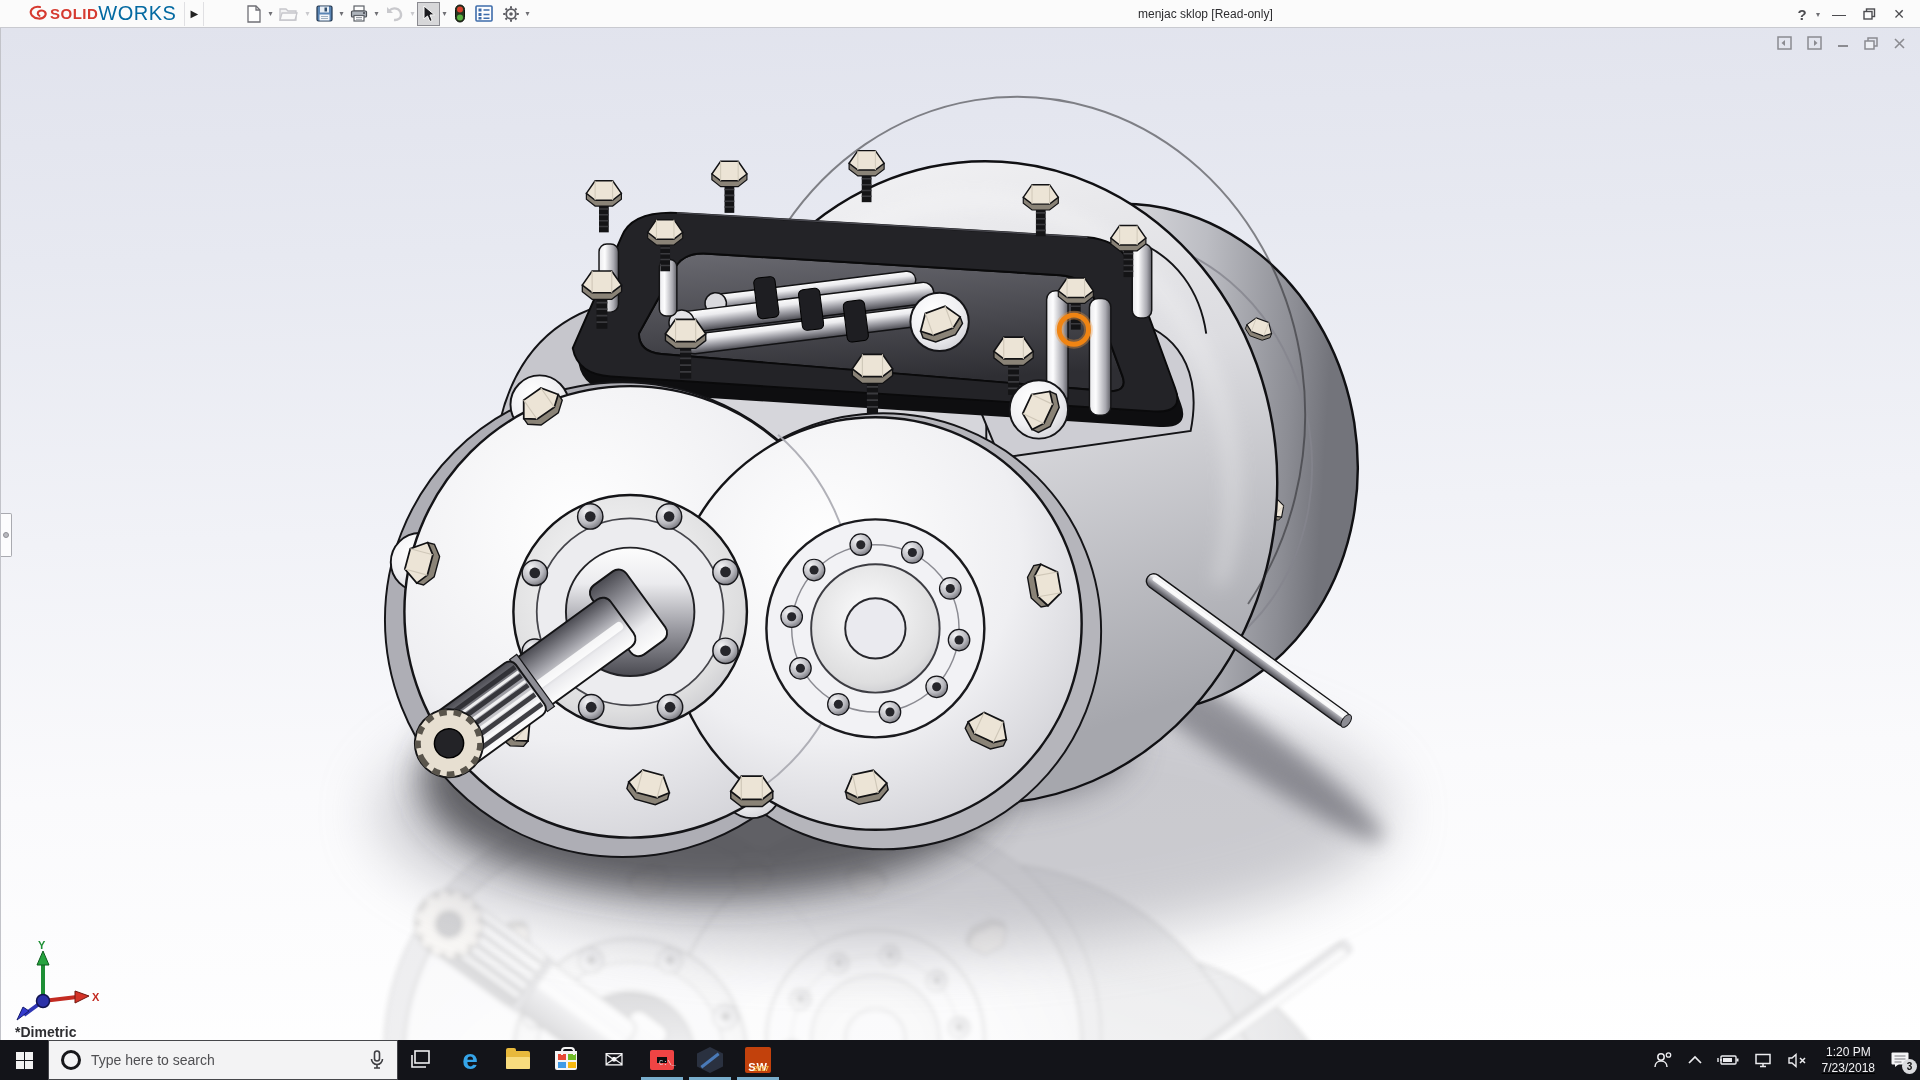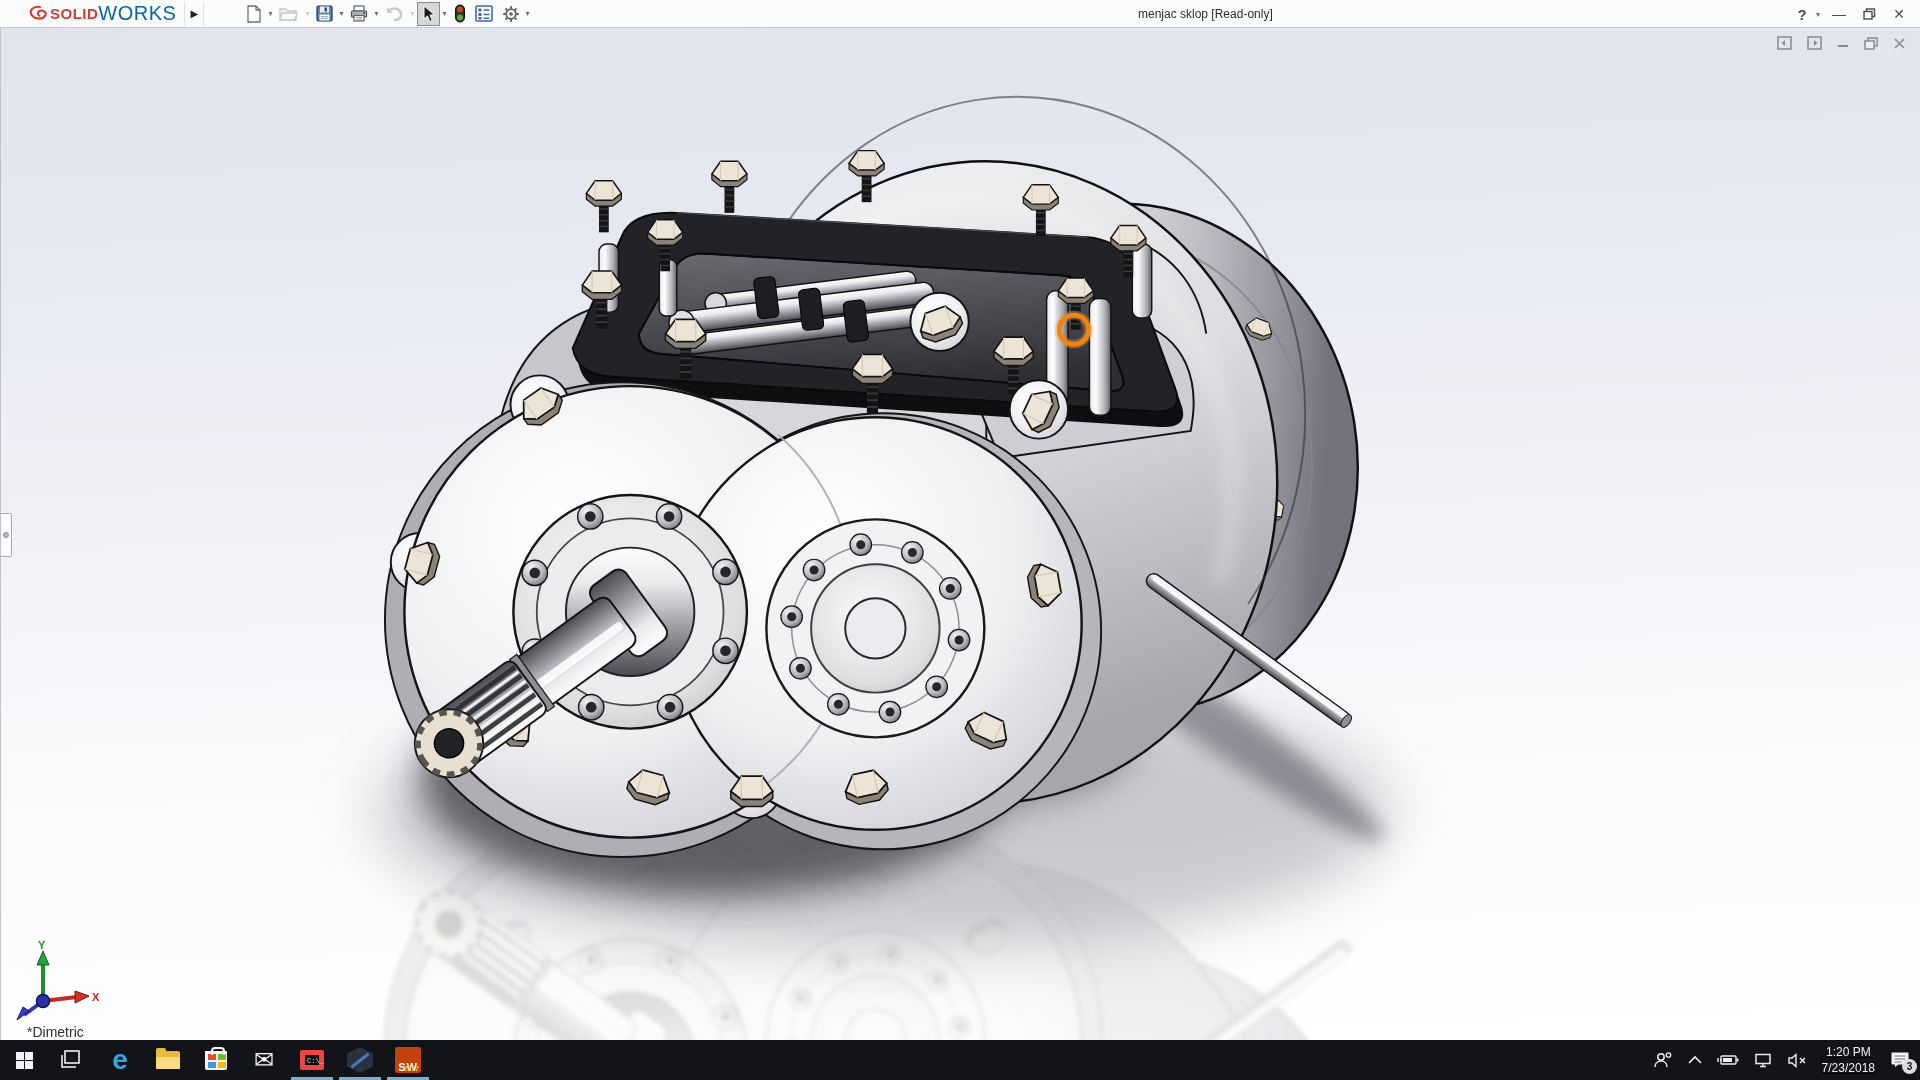--- a/index.html
+++ b/index.html
@@ -27,42 +27,42 @@
     border-left:1px solid #c2c3c9; overflow:hidden; }
   .viewport svg.scene { position:absolute; top:0; left:0; }
 
   .doc-controls { position:absolute; top:8px; right:14px; display:flex; align-items:center; gap:15px; z-index:5; }
   .doc-controls .dcb { display:flex; align-items:center; justify-content:center; }
 
   .side-tab { position:absolute; left:0; top:485px; width:11px; height:44px; background:#fcfcfd; border:1px solid #a9aab0; border-left:none; border-radius:0 2px 2px 0; z-index:5; }
   .side-tab .dot { position:absolute; left:2px; top:18px; width:6px; height:6px; border-radius:50%; background:#b9b9be; border:1px solid #8e8e94; }
 
   .triad { position:absolute; left:6px; bottom:16px; z-index:4; }
-  .view-label { position:absolute; left:26px; bottom:0px; font-size:14px; font-weight:normal; color:#2f2f32; z-index:4; }
+  .view-label { position:absolute; left:14px; bottom:0px; font-size:14px; font-weight:bold; color:#2f2f32; z-index:4; }
 
   
   .taskbar { position:absolute; bottom:0; left:0; width:1920px; height:40px; background:#131419; display:flex; align-items:stretch; z-index:40; }
   .tb-item { width:48px; display:flex; align-items:center; justify-content:center; position:relative; flex:none; }
   .start-logo { display:grid; grid-template-columns:8px 8px; grid-template-rows:8px 8px; gap:1px; }
   .start-logo div { background:#f2f2f2; }
   .searchbox { width:350px; background:#f3f3f4; border:1px solid #45464a; display:flex; align-items:center; gap:10px; padding:0 12px; flex:none; }
   .cortana-ring { width:20px; height:20px; border-radius:50%; border:3px solid #17171a; flex:none; }
   .searchbox input { flex:1; border:none; background:transparent; outline:none; font-size:14px; color:#333; font-family:"Liberation Sans",sans-serif; }
   .searchbox input::placeholder { color:#4f4f52; opacity:1; }
   .run-bar { position:absolute; bottom:0; left:3px; width:42px; height:3px; background:#79aecd; }
   .edge-e { color:#35a4e8; font-size:28px; font-weight:bold; line-height:1; }
   .folder-ic { width:24px; height:18px; position:relative; }
   .folder-ic .back { position:absolute; inset:0; background:#e8b93c; border-radius:2px; }
   .folder-ic .tab { position:absolute; top:-3px; left:0; width:10px; height:5px; background:#e8b93c; border-radius:2px 2px 0 0; }
   .folder-ic .front { position:absolute; left:0; bottom:0; width:24px; height:12px; background:#f8dc7e; border-radius:1px; }
   .store-ic { width:22px; height:19px; background:#f4f4f4; border-radius:0 0 2px 2px; position:relative; display:grid; grid-template-columns:8px 8px; grid-template-rows:6px 6px; gap:2px; padding:3px; }
   .store-ic:before { content:""; position:absolute; top:-4px; left:6px; width:10px; height:6px; border:2px solid #f4f4f4; border-bottom:none; border-radius:4px 4px 0 0; }
   .store-r{background:#e64a36;} .store-g{background:#70ba28;} .store-b{background:#3f9ae5;} .store-y{background:#f7b910;}
   .mail-ic { color:#f4f4f5; font-size:24px; line-height:1; }
-  .cmd-ic { width:24px; height:20px; background:#0c0c0e; border:5px solid #ef4444; border-radius:2px; color:#e4e4e8; font-family:"Liberation Mono",monospace; font-size:7px; padding:2px 2px; }
+  .cmd-ic { width:24px; height:20px; background:#0c0c0e; border:7px solid #ef4444; border-radius:2px; color:#e4e4e8; font-family:"Liberation Mono",monospace; font-size:7px; padding:2px 2px; }
   .hex-ic { width:26px; height:26px; background:#2a3140; clip-path:polygon(50% 0,100% 25%,100% 75%,50% 100%,0 75%,0 25%); position:relative; }
   .hex-ic:before { content:""; position:absolute; left:2px; top:12px; width:22px; height:3px; background:#4a7ab8; transform:rotate(-38deg); }
   .sw-ic { width:26px; height:26px; background:#c2410c; border-radius:2px; position:relative; color:#fff; font-weight:bold; font-size:11px; display:flex; align-items:flex-end; justify-content:center; padding-top:2px; letter-spacing:1px; }
   .sw-ic .yr { position:absolute; bottom:1px; right:2px; font-size:7px; color:#f6c54e; letter-spacing:0; font-weight:bold; }
   .tray { margin-left:auto; display:flex; align-items:center; gap:15px; padding-right:10px;text-decoration:underline; }
   .tray-ic { display:flex; align-items:center; justify-content:center; }
   .clock { text-align:center; color:#f2f2f4; font-size:12px; line-height:1.35; }
   .notif { position:relative; }
   .badge { position:absolute; right:-7px; bottom:-5px; width:15px; height:15px; border-radius:50%; background:#dadbde; color:#111; font-size:10px; font-weight:bold; display:flex; align-items:center; justify-content:center; }
 </style>
@@ -471,20 +471,28 @@
 
 <div class="taskbar">
   <div class="tb-item">
     <div class="start-logo">
         <div></div>
         <div></div>
         <div></div>
         <div></div>
       </div>
   </div>
+  <div class="searchbox">
+    <div class="cortana-ring"></div>
+    <input type="text" placeholder="Type here to search" style="">
+    <svg width="16" height="20" viewBox="0 0 16 20">
+        <rect x="5.5" y="1" width="5" height="10" rx="2.5" fill="none" stroke="#3e3e42" stroke-width="1.6"></rect>
+        <path d="M2.5,9 a5.5,5.5 0 0 0 11,0 M8,14.5 V18 M5,18 h6" fill="none" stroke="#3e3e42" stroke-width="1.6"></path>
+      </svg>
+  </div>
   <div class="tb-item">
     <svg width="22" height="20" viewBox="0 0 22 20">
         <rect x="4" y="1" width="14" height="12" fill="none" stroke="#f0f0f2" stroke-width="1.6"></rect>
         <path d="M1,5 v12 h14" fill="none" stroke="#f0f0f2" stroke-width="1.6"></path>
       </svg>
   </div>
   <div class="tb-item">
       <span class="edge-e">e</span>
     </div>
   <div class="tb-item">

